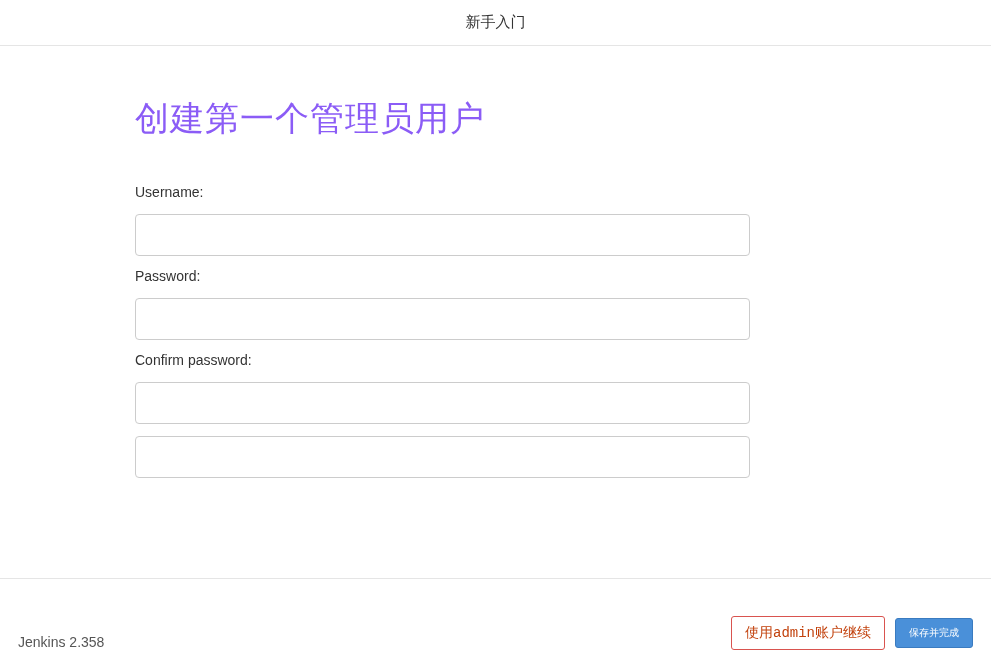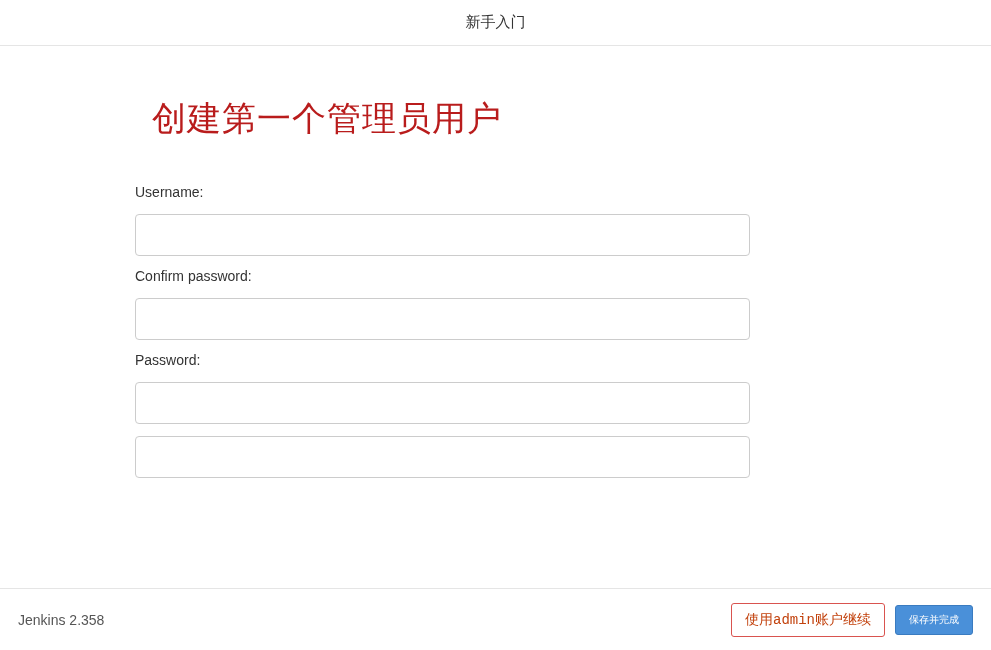--- a/index.html
+++ b/index.html
@@ -27,24 +27,23 @@
     
     .main-content {
       padding: 50px 135px 20px 135px;
       height: calc(100% - 100px);
       overflow-y: auto;
     }
     
     .page-title {
       font-size: 34px;
       font-weight: 400;
-      color: #b91c1c;
+      color: #8b5cf6;
       margin-bottom: 42px;
       letter-spacing: 1px;
-      margin-left: 17px;
     }
     
     .form-group {
       margin-bottom: 12px;
     }
     
     .form-label {
       display: block;
       font-size: 14px;
       color: #333;
@@ -59,24 +58,24 @@
       padding: 8px 12px;
       font-size: 14px;
       background: #fff;
     }
     
     .footer {
       position: absolute;
       bottom: 0;
       left: 0;
       right: 0;
-      height: 62px;
+      height: 72px;
       border-top: 1px solid #e5e5e5;
       display: flex;
-      align-items: center;
+      align-items: flex-end;
       justify-content: space-between;
       padding: 0 18px;
       background: #fff;
     }
     
     .version-text {
       font-size: 14px;
       color: #555;
     }
     
@@ -126,26 +125,26 @@
 
 <div class="main-content">
   <h1 class="page-title">创建第一个管理员用户</h1>
 
   <div class="form-group">
     <label class="form-label">Username:</label>
     <input type="text" class="form-input" value="" style="">
   </div>
 
   <div class="form-group">
-    <label class="form-label">Confirm password:</label>
+    <label class="form-label">Password:</label>
     <input type="password" class="form-input" value="" style="">
   </div>
 
   <div class="form-group">
-    <label class="form-label">Password:</label>
+    <label class="form-label">Confirm password:</label>
     <input type="password" class="form-input" value="" style="">
   </div>
 
   <div class="form-group">
     <input type="text" class="form-input" value="" style="">
   </div>
 </div>
 
 <div class="footer">
   <span class="version-text">Jenkins 2.358</span>

